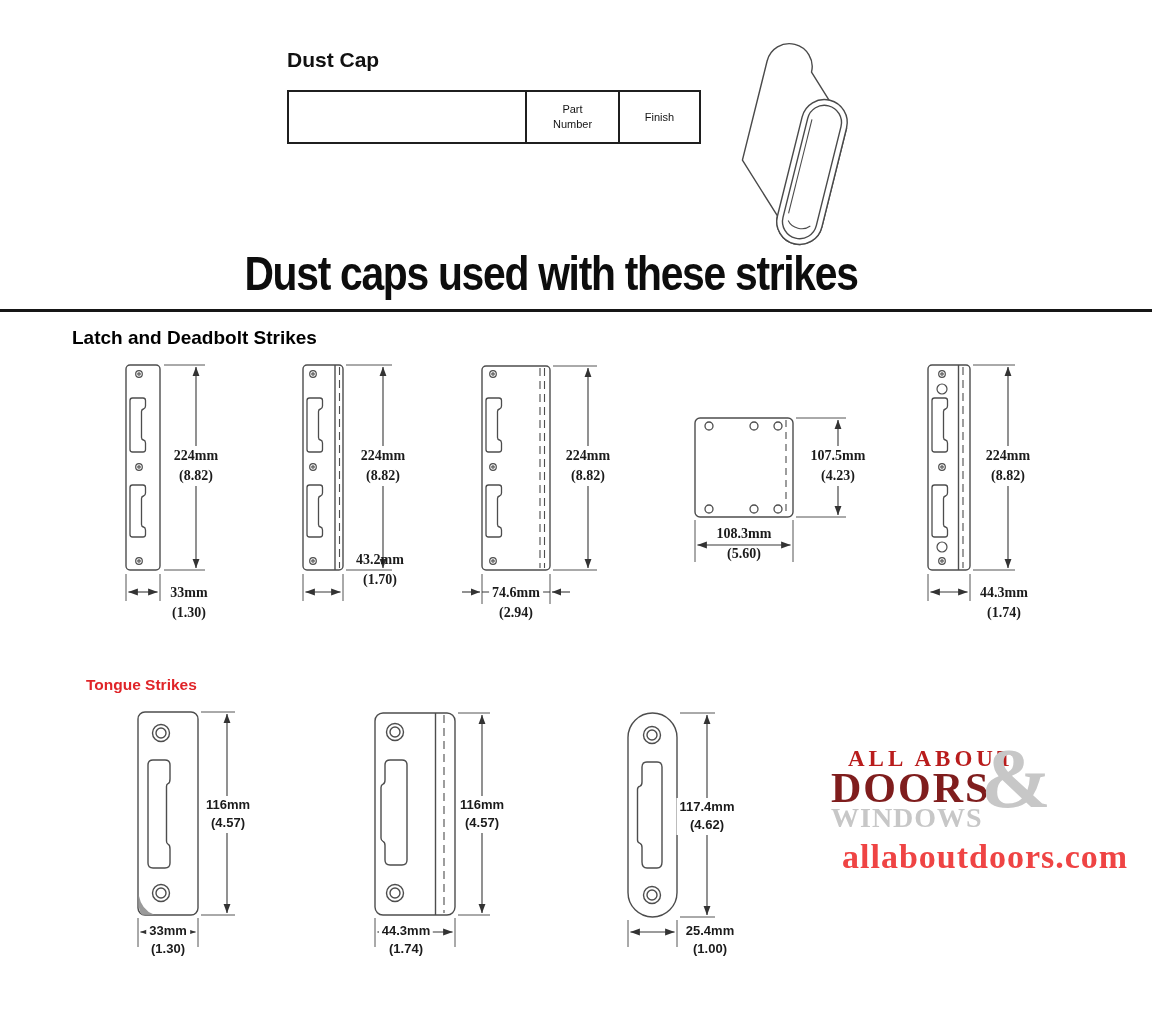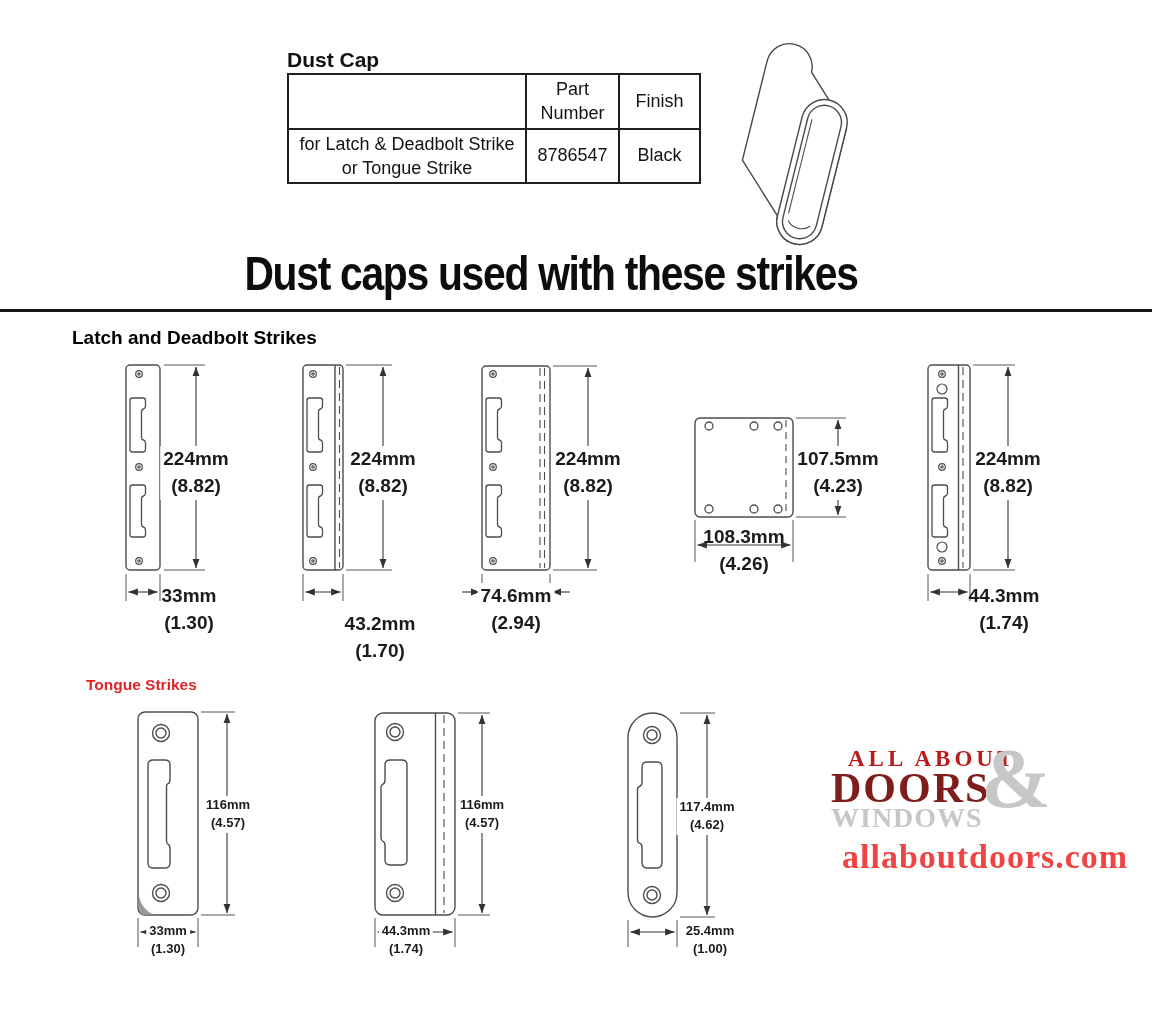--- a/index.html
+++ b/index.html
@@ -1,35 +1,35 @@
 <!DOCTYPE html>
 <html><head>
 <meta charset="utf-8">
 <style>
   html,body{margin:0;padding:0;background:#fff;}
   .page{position:relative;width:1152px;height:1017px;background:#ffffff;overflow:hidden;
         font-family:"Liberation Sans", sans-serif;color:#1b1b1b;}
   .drawings{position:absolute;left:0;top:0;pointer-events:none;}
   .dc-heading{position:absolute;left:287px;top:48px;font-size:21px;font-weight:bold;color:#111;}
-  .dc-table{position:absolute;left:287px;top:73px;border-collapse:collapse;table-layout:fixed;
-            font-size:18px;color:#141414;}
+  .dc-table{position:absolute;left:287px;top:90px;border-collapse:collapse;table-layout:fixed;
+            font-size:11px;color:#141414;}
   .dc-table td,.dc-table th{border:2px solid #1f1f1f;font-weight:normal;text-align:center;
             vertical-align:middle;padding:2px 4px;}
   .pre{white-space:pre-line;line-height:1.35;}
   .r1 th{height:46px;}
   .r2 td{height:48px;}
   .banner-title{position:absolute;left:156px;top:246px;width:790px;text-align:center;
         font-size:48px;font-weight:bold;color:#0d0d0d;letter-spacing:-1.5px;
         transform:scaleX(.85);transform-origin:50% 50%;white-space:nowrap;}
   .divider{position:absolute;left:0;top:309px;width:1152px;height:3px;background:#161616;}
   .sec-heading{position:absolute;font-weight:bold;}
   .dim{position:absolute;font-weight:bold;white-space:pre-line;text-align:center;
        line-height:1.42;color:#1b1b1b;}
   .ctr{transform:translateX(-50%);}
-  .dim-lg{font-size:19px;}
+  .dim-lg{font-size:14px;font-family:Liberation Serif, serif;}
   .dim-sm{font-size:13px;}
   .wbg{background:#ffffff;padding:0 3px;}
   .wm{position:absolute;font-family:"Liberation Serif", serif;font-weight:bold;line-height:1;}
 </style>
 </head>
 <body>
 
 <div class="page">
 
   <svg class="drawings" width="1152" height="1017" viewBox="0 0 1152 1017">
@@ -211,54 +211,48 @@
         <col style="width:93px">
         <col style="width:81px">
       </colgroup>
     <tbody>
       <tr class="r1">
         <th></th>
         <th class="pre">Part
 Number</th>
         <th>Finish</th>
       </tr>
-      <tr class="r2">
-        <td class="pre">for Latch &amp; Deadbolt Strike
-or Tongue Strike</td>
-        <td>8786547</td>
-        <td>Black</td>
-      </tr>
     </tbody>
   </table>
 
   <div class="banner-title">Dust caps used with these strikes</div>
   <div class="divider"></div>
 
   <div class="sec-heading" style="left:72px;top:327px;font-size:19px;color:#000000">Latch and Deadbolt Strikes</div>
   <div class="sec-heading" style="left:86px;top:676px;font-size:15.5px;color:#e02428">Tongue Strikes</div>
 
   <div class="dim dim-lg ctr wbg" style="left:196px;top:446px">224mm
 (8.82)</div>
   <div class="dim dim-lg ctr" style="left:189px;top:583px">33mm
 (1.30)</div>
 
   <div class="dim dim-lg ctr wbg" style="left:383px;top:446px">224mm
 (8.82)</div>
-  <div class="dim dim-lg ctr" style="left:380px;top:611px">43.2mm
+  <div class="dim dim-lg ctr" style="left:380px;top:550px">43.2mm
 (1.70)</div>
 
   <div class="dim dim-lg ctr wbg" style="left:588px;top:446px">224mm
 (8.82)</div>
   <div class="dim dim-lg ctr wbg" style="left:516px;top:583px">74.6mm
 (2.94)</div>
 
   <div class="dim dim-lg ctr wbg" style="left:838px;top:446px">107.5mm
 (4.23)</div>
   <div class="dim dim-lg ctr" style="left:744px;top:524px">108.3mm
-(4.26)</div>
+(5.60)</div>
 
   <div class="dim dim-lg ctr wbg" style="left:1008px;top:446px">224mm
 (8.82)</div>
   <div class="dim dim-lg ctr" style="left:1004px;top:583px">44.3mm
 (1.74)</div>
 
   <div class="dim dim-sm ctr wbg" style="left:228px;top:796px">116mm
 (4.57)</div>
   <div class="dim dim-sm ctr wbg" style="left:168px;top:922px">33mm
 (1.30)</div>

